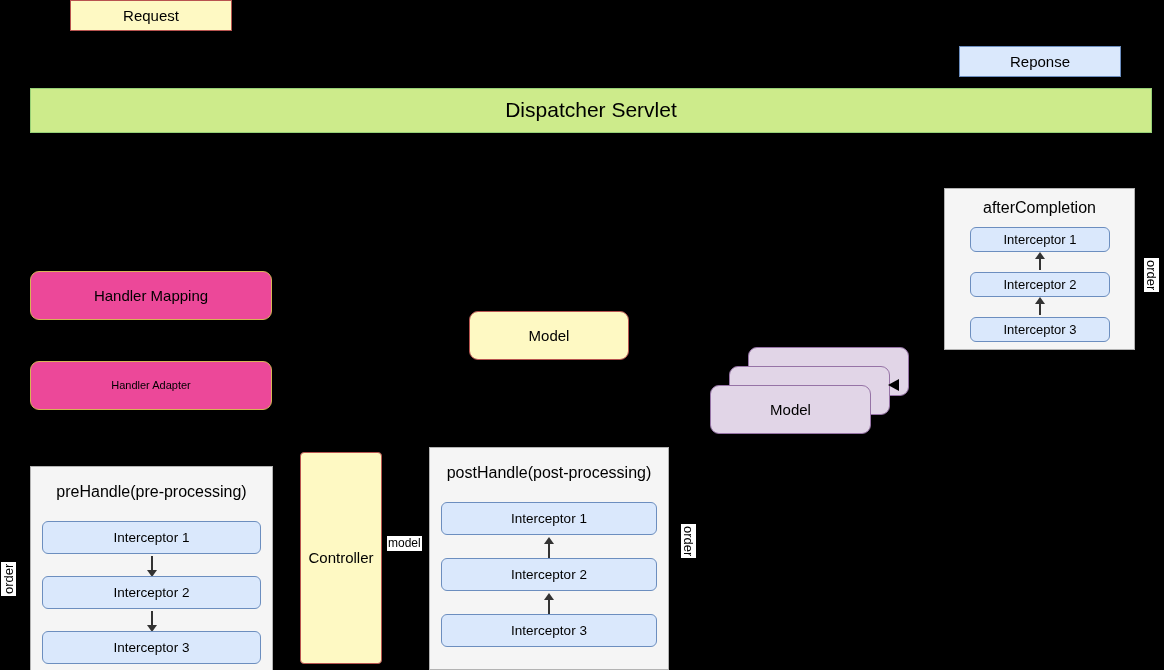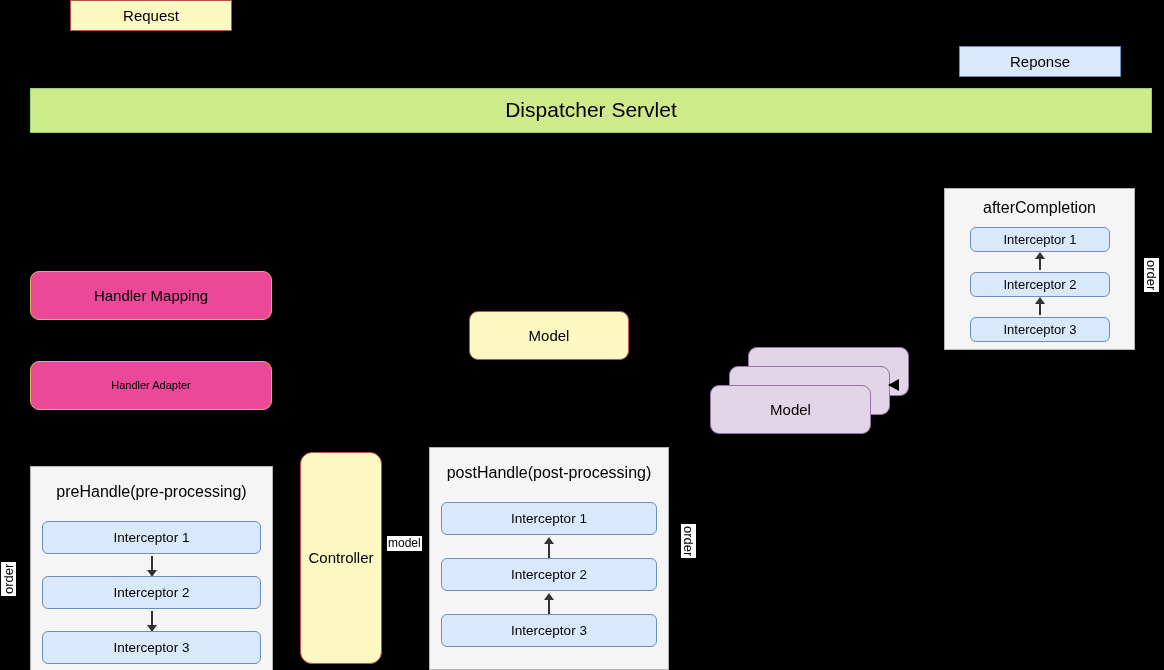--- a/index.html
+++ b/index.html
@@ -17,21 +17,21 @@
         line-height:1.15;}
 
   
   .sq-red{background:#fef9c3;border:1px solid #b85450;}
   .sq-blue{background:#dae8fc;border:1px solid #6c8ebf;margin-top:46px;}
   .sq-green{background:#cdeb8b;border:1px solid #97d077;}
   .sq-cream{background:#ec4899;border:1px solid #d6b656;}
   .sq-purple{background:#e1d5e7;border:1px solid #9673a6;}
 
   .rounded{border-radius:9px;}
-  .rounded-lg{border-radius:12px;}
+  .rounded-lg{border-radius:4px;}
 
   
   #request{left:70px;top:0px;width:162px;height:31px;font-size:15px;}
   #reponse{left:959px;top:0px;width:162px;height:31px;font-size:15px;}
   #dispatcher{left:30px;top:88px;width:1122px;height:45px;font-size:21px;}
 
   #handler-mapping{left:30px;top:271px;width:242px;height:49px;font-size:15px;}
   #handler-adapter{left:30px;top:361px;width:242px;height:49px;font-size:11px;}
 
   #model{left:469px;top:311px;width:160px;height:49px;font-size:15px;}

